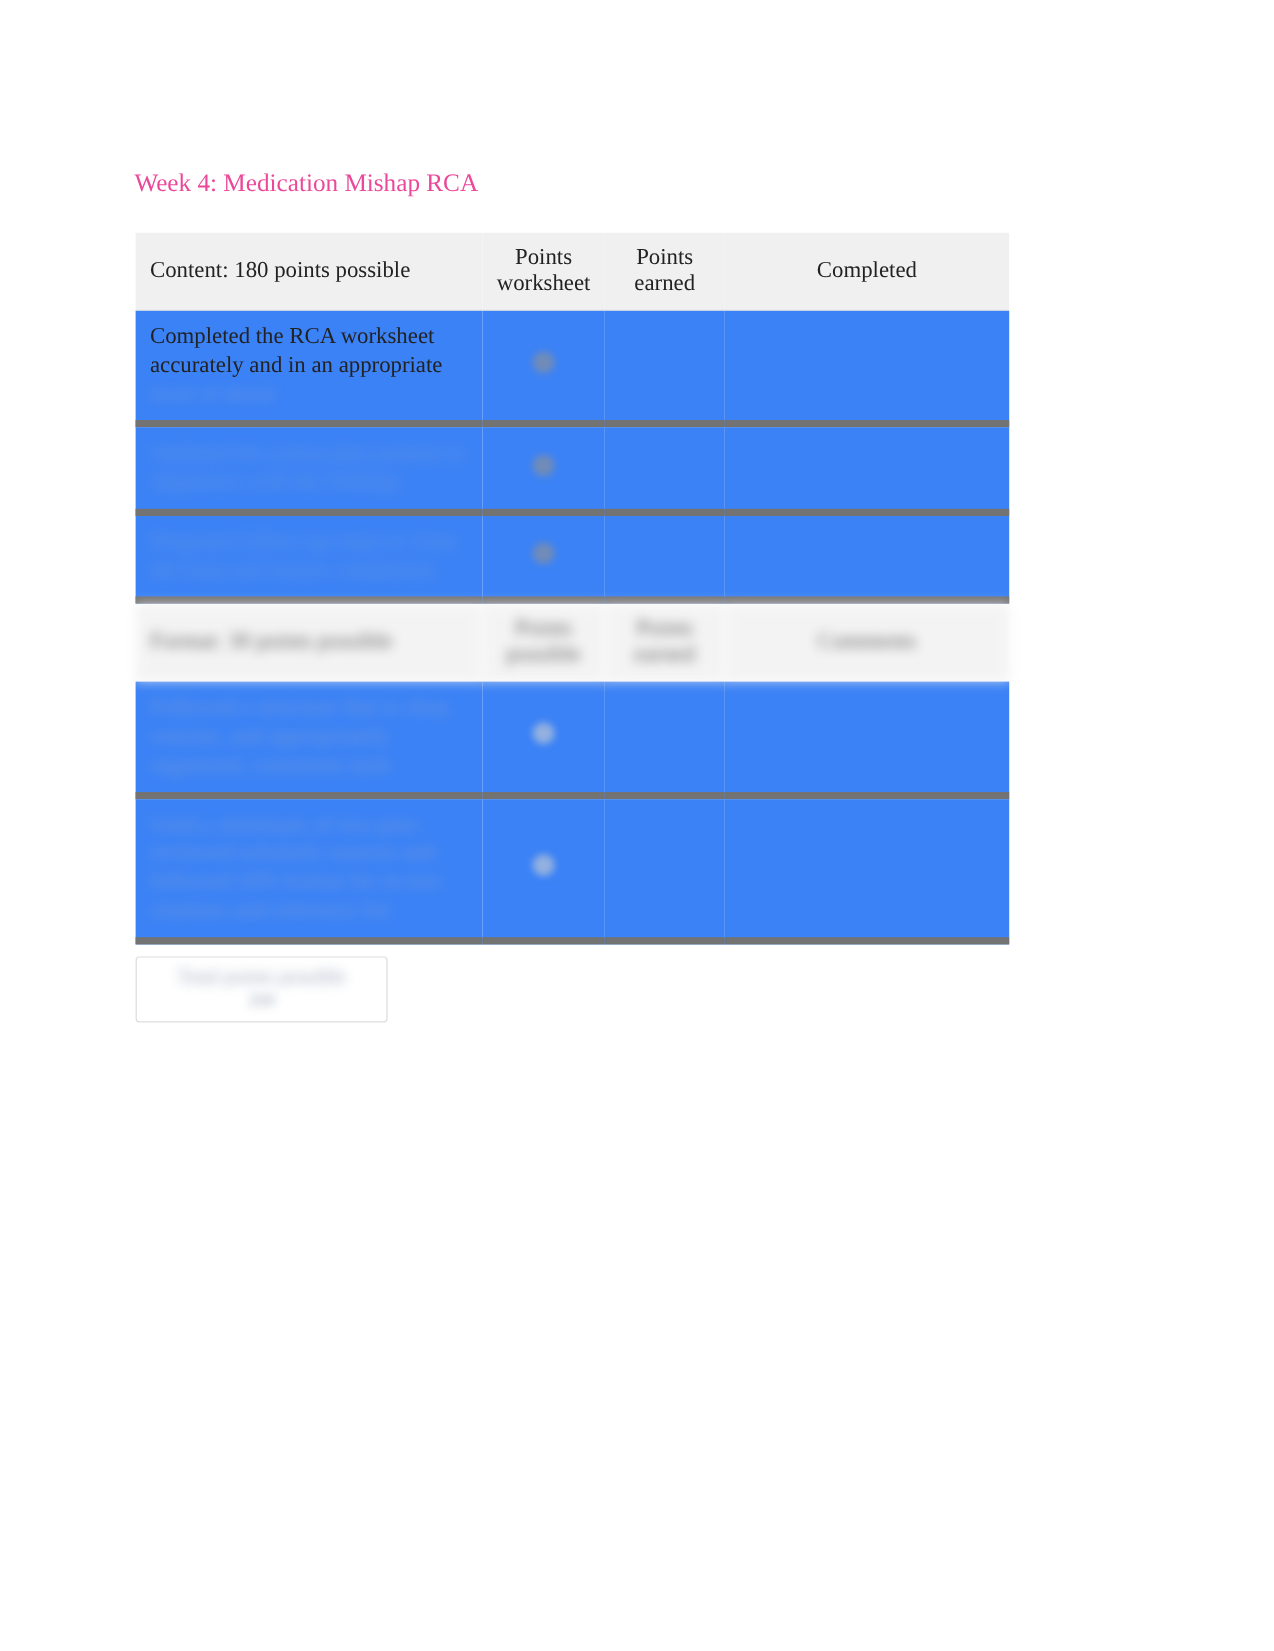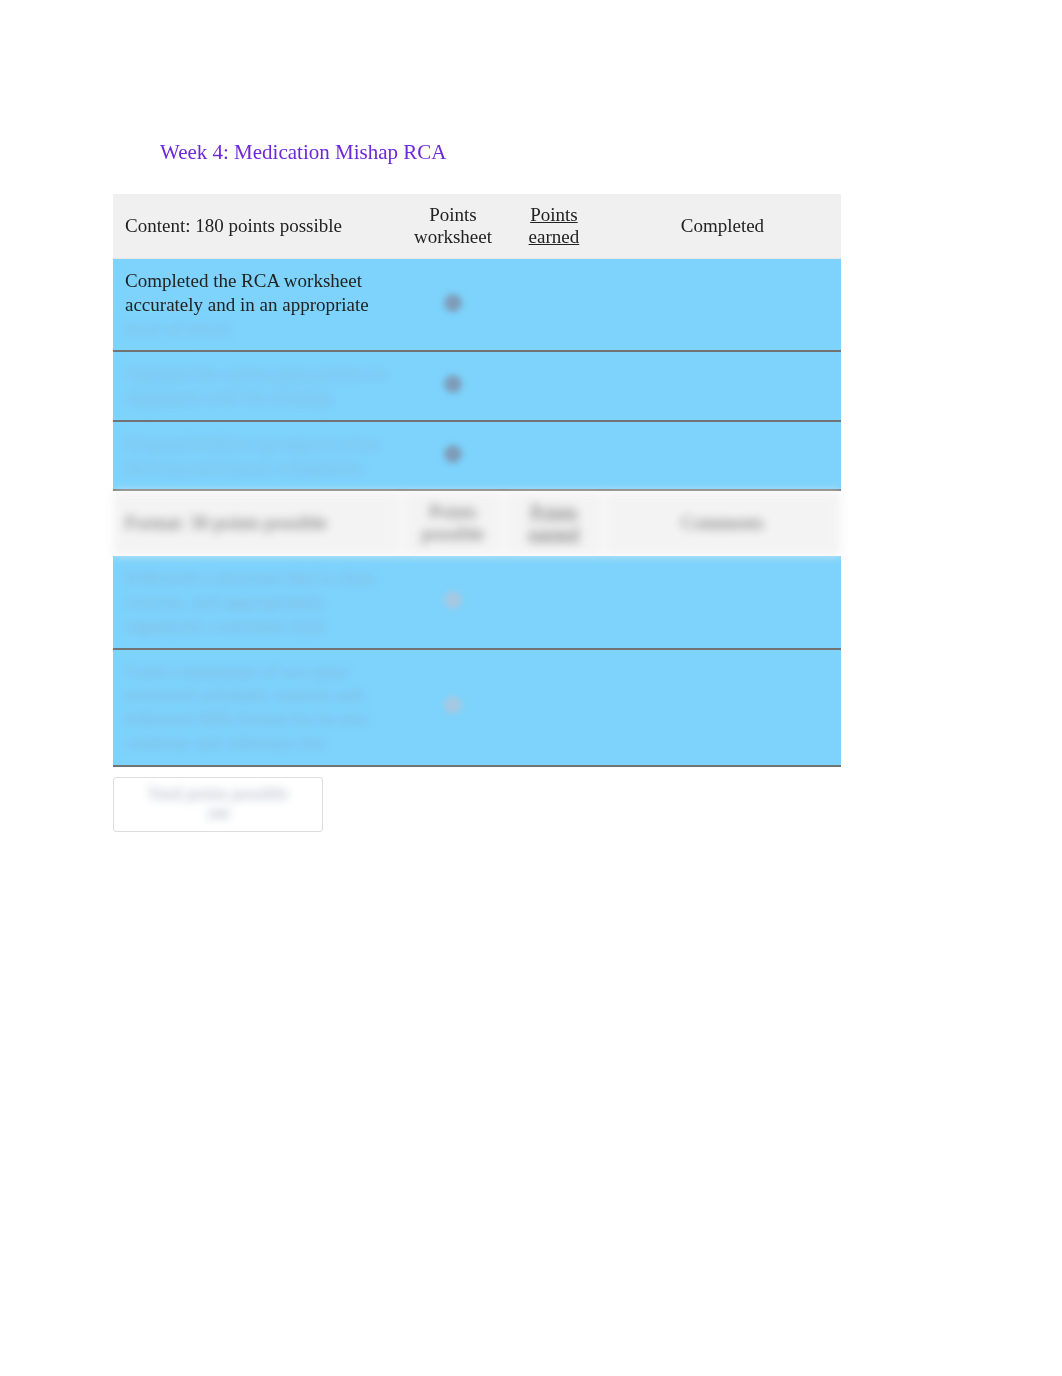--- a/index.html
+++ b/index.html
@@ -11,22 +11,21 @@
     background: #ffffff;
     font-family: Georgia, 'Times New Roman', serif;
     color: #333;
   }
   .page {
     padding: 140px 100px 40px 112px;
   }
   .title {
     font-size: 21px;
     margin-bottom: 28px;
-    color: #6d28d9;
-    margin-left: 48px;
+    color: #ec4899;
   }
   table {
     width: 728px;
     border-collapse: separate;
     border-spacing: 0;
     background: #fff;
   }
   th, td {
     padding: 10px 12px;
     text-align: left;
@@ -34,31 +33,31 @@
     font-weight: normal;
   }
   tr.header-row th {
     background: #f0f0f0;
     color: #222;
     font-size: 19px;
     border-bottom: 1px solid #e5e5e5;
   }
   tr.header-row th.col-desc { width: 290px; text-align: left; margin-left: 13px; }
   tr.header-row th.col-pp   { width: 100px; text-align: center; }
-  tr.header-row th.col-pe   { width: 100px; text-align: center; text-decoration: underline; }
+  tr.header-row th.col-pe   { width: 100px; text-align: center; }
   tr.header-row th.col-cm   { width: 238px; text-align: center; }
 
   td.col-desc { width: 290px; font-size: 19px; color: #222; line-height: 1.25; }
   td.col-pp   { width: 100px; text-align: center; }
   td.col-pe   { width: 100px; }
   td.col-cm   { width: 238px; }
 
   tr.body-row td {
-    background: #7dd3fc;
-    border-bottom: 2px solid #737373;
+    background: #3b82f6;
+    border-bottom: 6px solid #737373;
   }
 
   
   .blur-strong { filter: blur(6px); opacity: 0.55; color: #8aa0c8; }
   .blur-med    { filter: blur(5px); opacity: 0.6; color: #8aa0c8; }
   .blur-header th { filter: blur(5px); opacity: 0.7; }
 
   .dot {
     display: inline-block;
     width: 18px;

